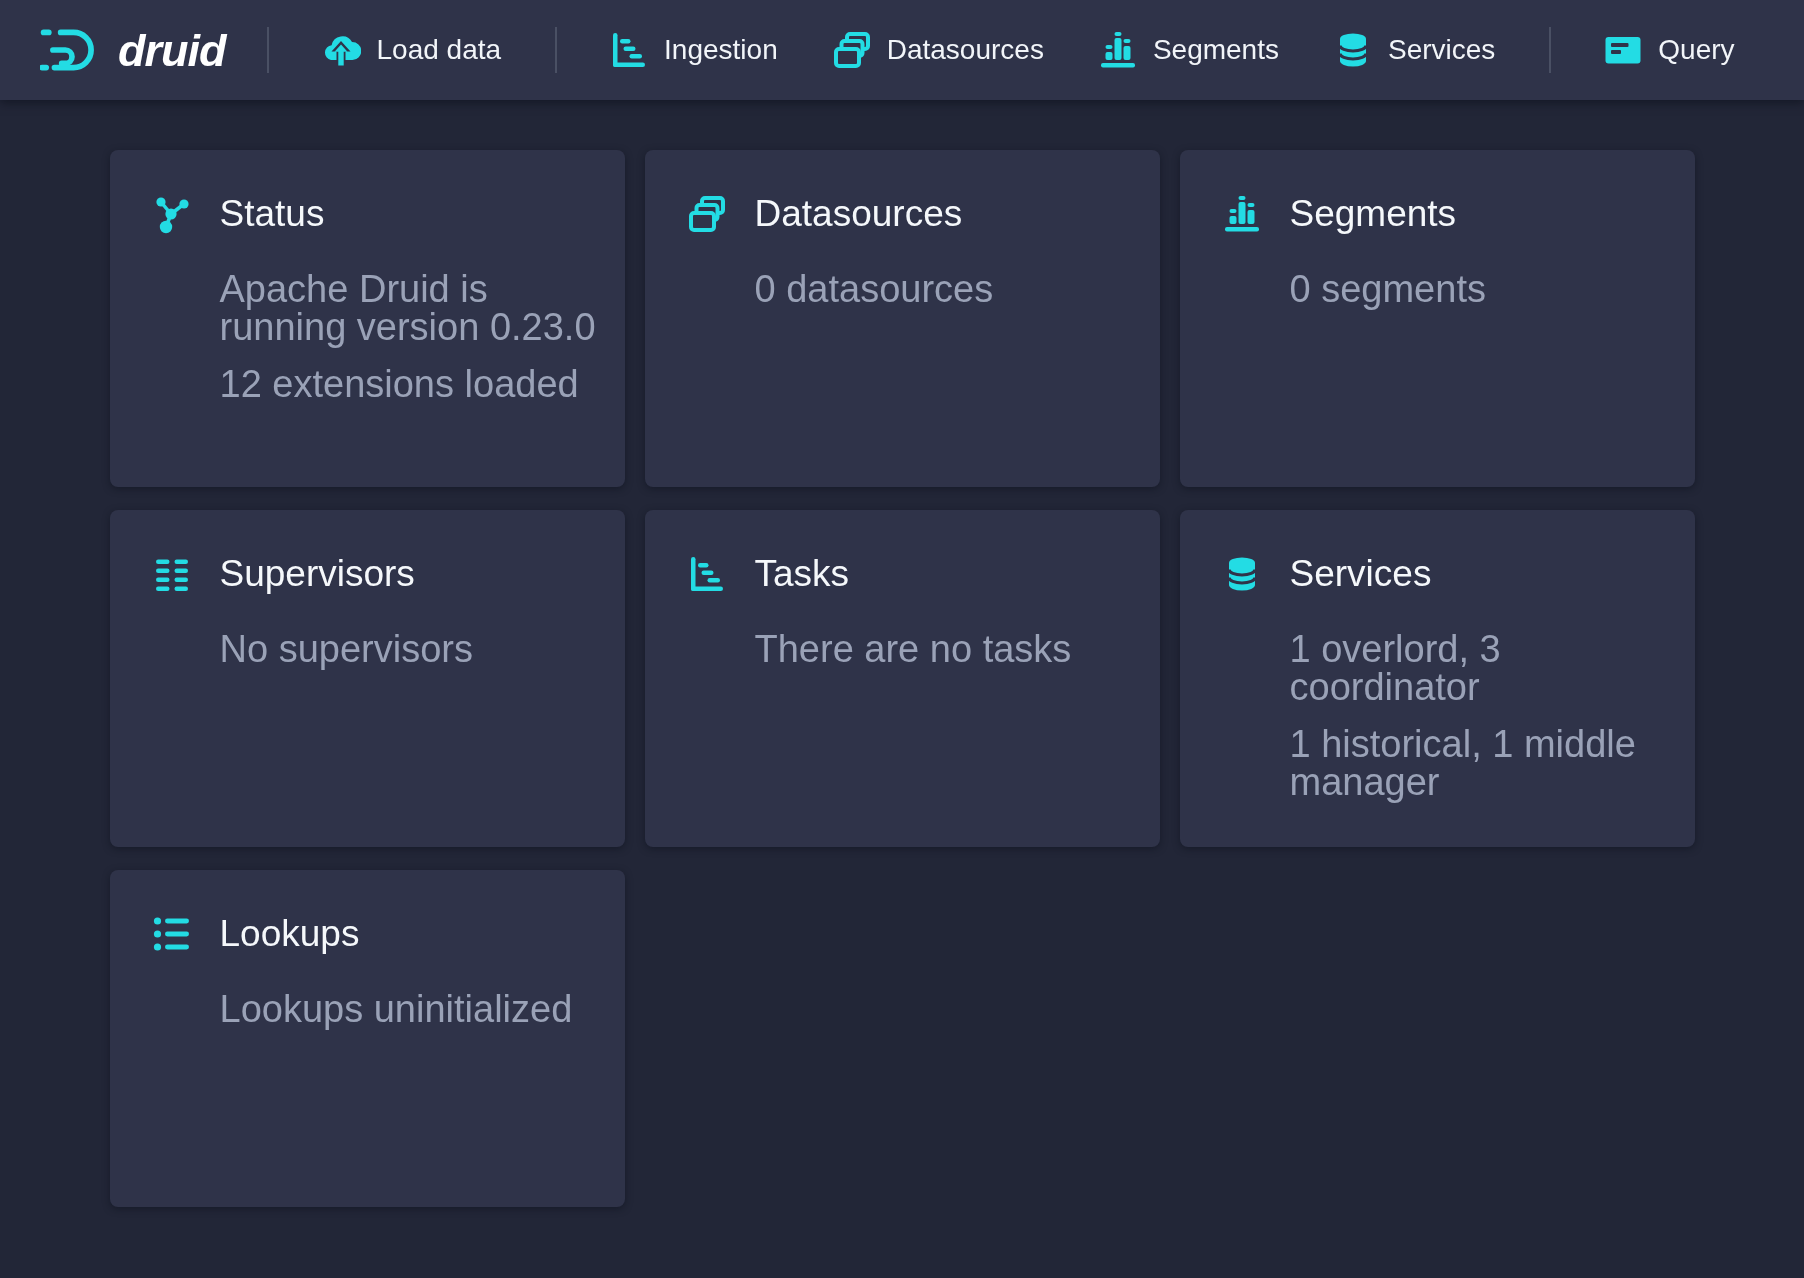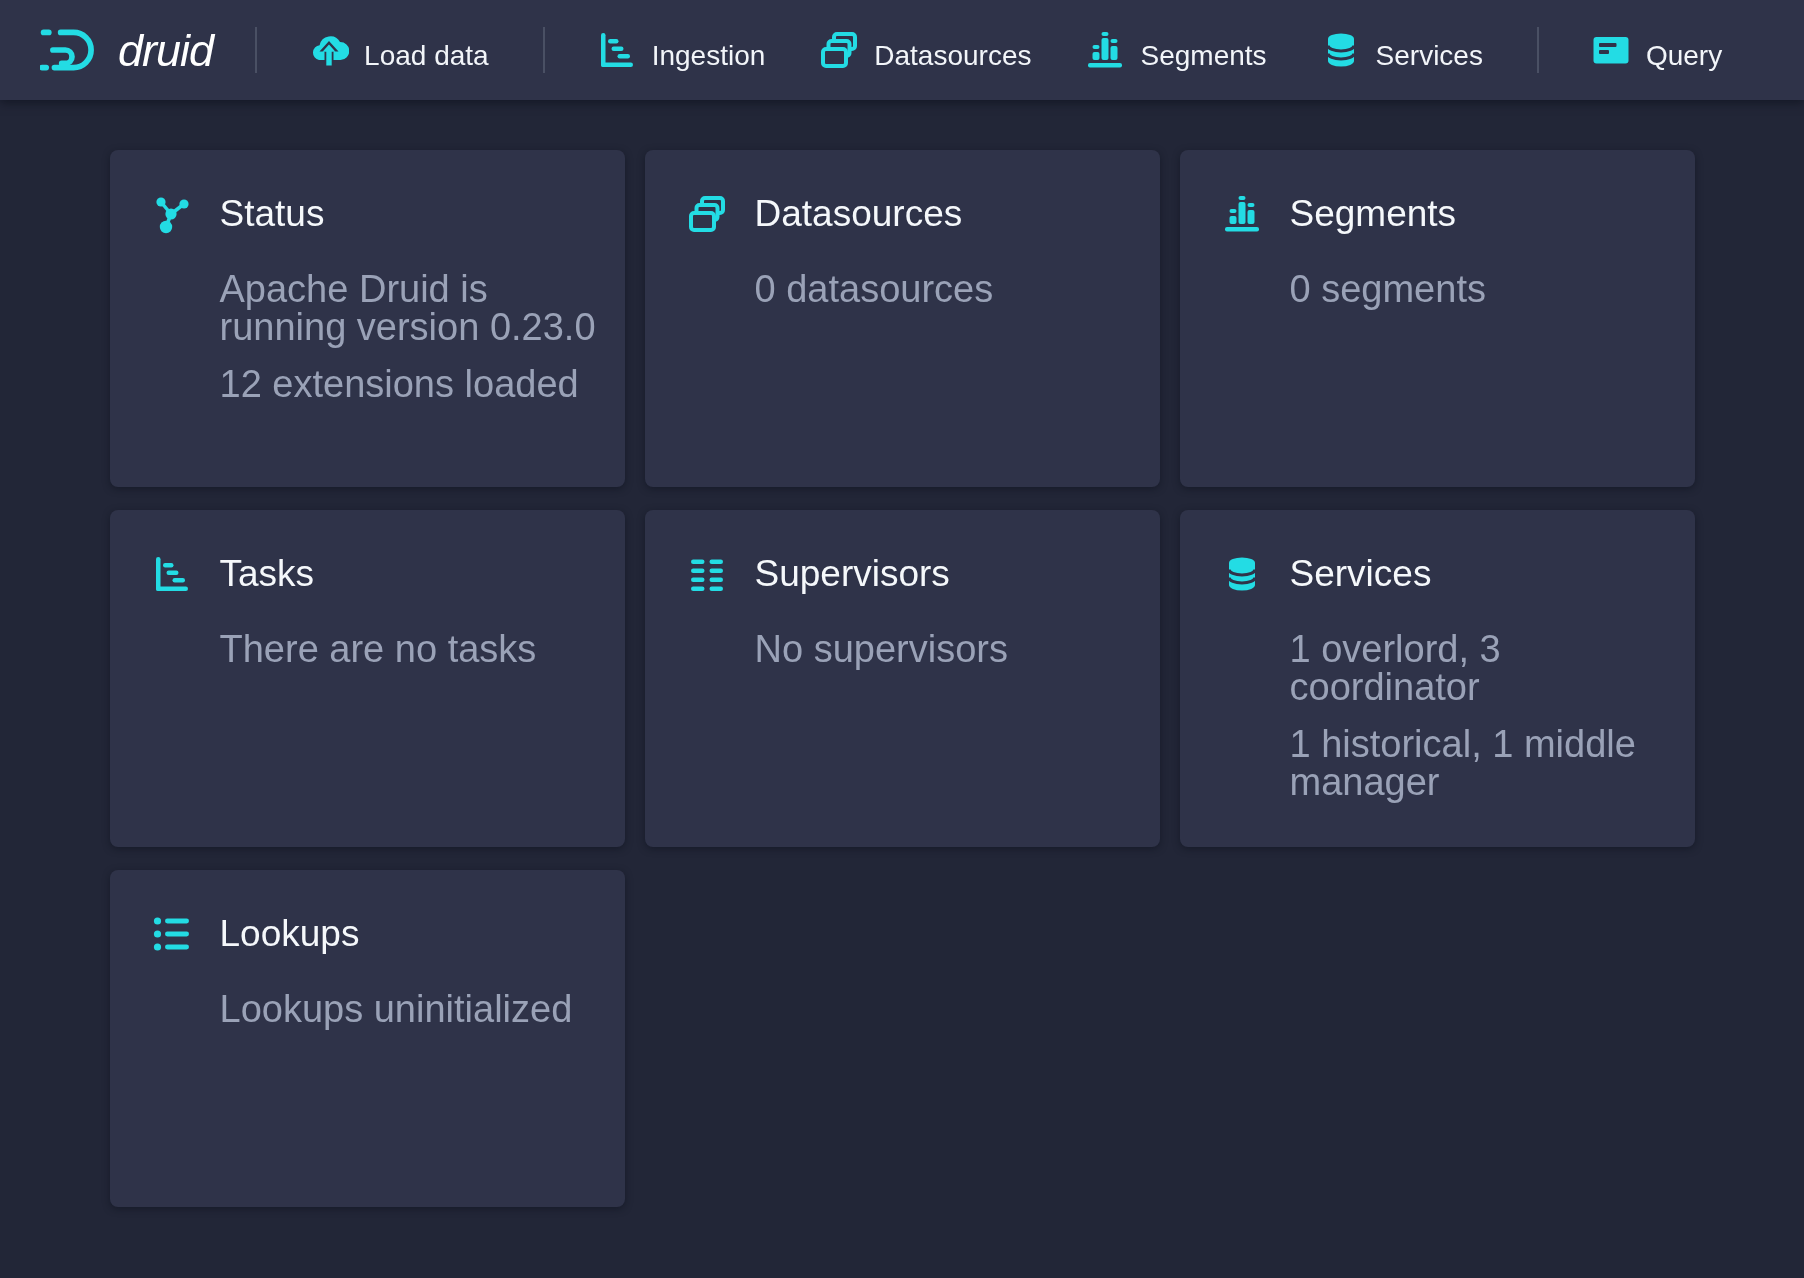--- a/index.html
+++ b/index.html
@@ -21,26 +21,26 @@
   
   .navbar{
     height:100px;display:flex;align-items:center;
     padding:0 40px;background:var(--surface);
     box-shadow:0 3px 9px rgba(10,13,24,.55);
     position:relative;z-index:2;
   }
   .logo{display:flex;align-items:center;margin-right:42px;cursor:pointer;}
   .logo-mark{width:64px;height:46px;color:var(--accent);}
   .logo-text{
-    color:#ffffff;font-size:45px;font-style:italic;font-weight:400;
+    color:#ffffff;font-size:45px;font-style:italic;font-weight:700;
     margin-left:14px;letter-spacing:-1px;line-height:1;
   }
   .nav-divider{width:2px;height:46px;background:var(--divider);margin-right:52px;flex:0 0 auto;}
   .nav-item{
-    display:flex;align-items:flex-end;gap:15px;margin-right:54px;
+    display:flex;align-items:center;gap:15px;margin-right:54px;
     cursor:pointer;text-decoration:none;flex:0 0 auto;
   }
   .nav-item span{color:#f2f5f9;font-size:28px;line-height:1;}
   .icon{color:var(--accent);flex:0 0 auto;}
   .nav-icon{width:40px;height:40px;}
   
   .grid{
     width:1585px;margin:50px auto 0;
     display:grid;grid-template-columns:repeat(3,515px);
     grid-auto-rows:337px;gap:23px 20px;
@@ -240,38 +240,38 @@
       <h2 class="card-title">Segments</h2>
     </div>
     <div class="card-body">
       <p>0 segments</p>
     </div>
   </section>
 
   <section class="card">
     <div class="card-header">
       <svg class="card-icon icon">
+          <use href="#sym-list-columns"></use>
+        </svg>
+      <h2 class="card-title">Supervisors</h2>
+    </div>
+    <div class="card-body">
+      <p>No supervisors</p>
+    </div>
+  </section>
+
+  <section class="card">
+    <div class="card-header">
+      <svg class="card-icon icon">
           <use href="#sym-gantt"></use>
         </svg>
       <h2 class="card-title">Tasks</h2>
     </div>
     <div class="card-body">
       <p>There are no tasks</p>
-    </div>
-  </section>
-
-  <section class="card">
-    <div class="card-header">
-      <svg class="card-icon icon">
-          <use href="#sym-list-columns"></use>
-        </svg>
-      <h2 class="card-title">Supervisors</h2>
-    </div>
-    <div class="card-body">
-      <p>No supervisors</p>
     </div>
   </section>
 
   <section class="card">
     <div class="card-header">
       <svg class="card-icon icon">
           <use href="#sym-database"></use>
         </svg>
       <h2 class="card-title">Services</h2>
     </div>

